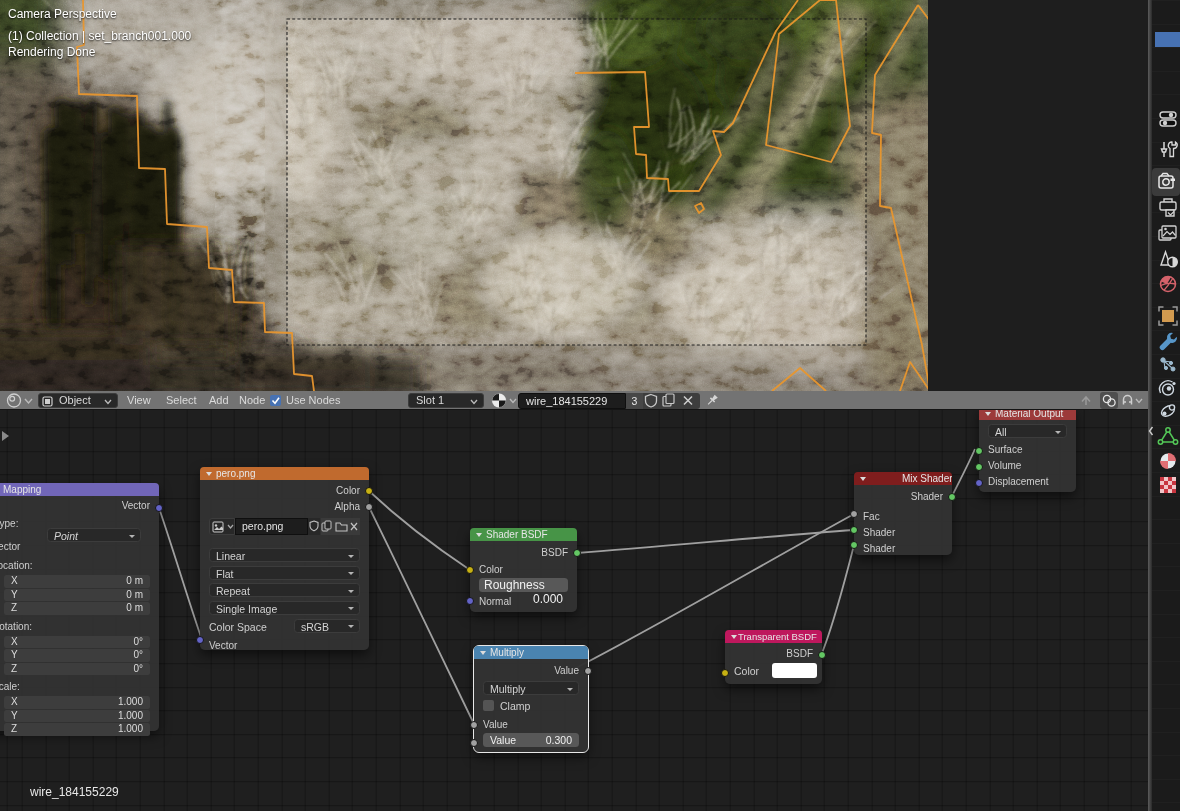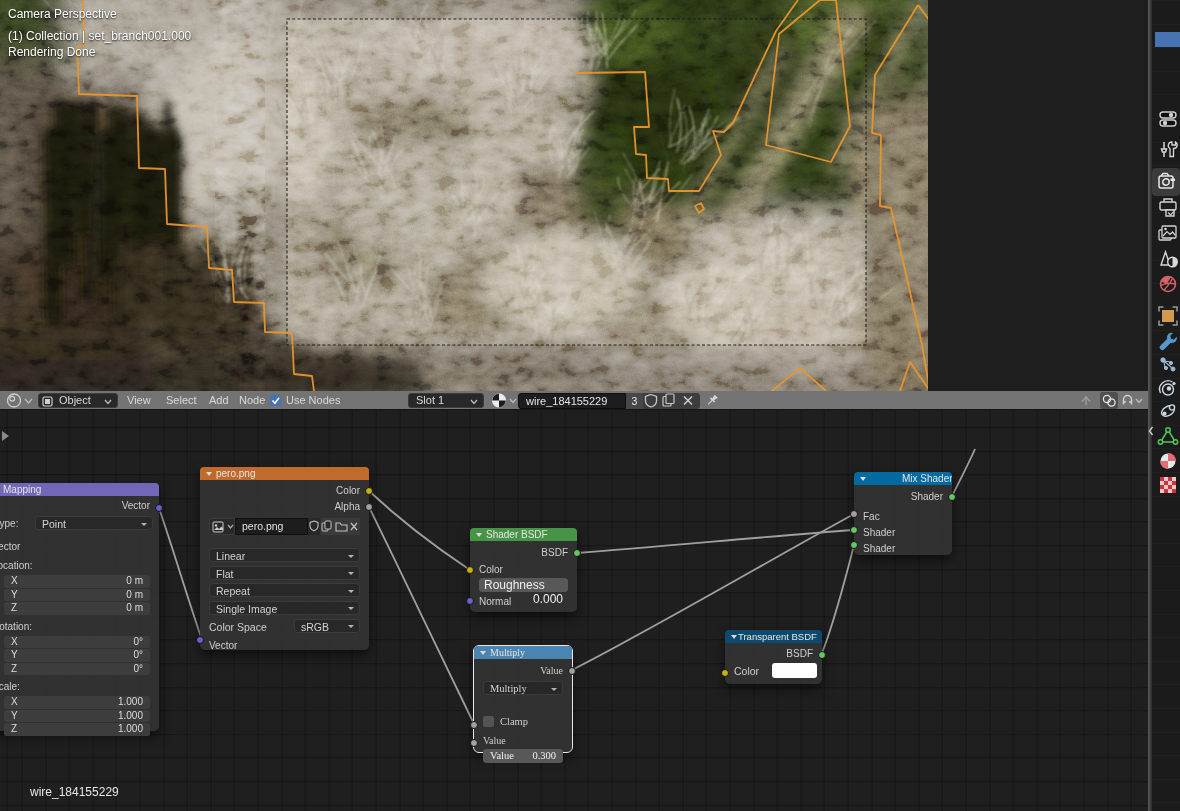--- a/index.html
+++ b/index.html
@@ -1106,21 +1106,21 @@
     <path d="M952 86 C960 70 968 55 975 39"></path>
   </g>
 </svg>
 
 <div class="node" style="left:-13px;top:73px;width:172px;height:248px;">
   <div class="nhead" style="background:#7166b8;">Mapping</div>
   <div class="row rowR" style="margin-top:3px;">Vector</div>
   <div class="sock" style="background:#6363c7;right:-4px;top:21px;"></div>
   <div style="position:relative;height:17px;margin-top:4px;">
         <span style="position:absolute;left:7px;top:2px;font-size:10px;">Type:</span>
-    <div class="drop" style="position:absolute;left:48px;right:6px;top:0;margin:0;">Point</div>
+    <div class="drop" style="position:absolute;left:48px;right:6px;top:0;margin:12px;font-style:italic;">Point</div>
       </div>
   <div class="row" style="margin-top:7px;padding-left:5px;">Vector</div>
   <div class="row" style="margin-top:6px;padding-left:5px;">Location:</div>
   <div class="vfield" style="margin-top:3px;">X<span class="fv">0 m</span></div>
   <div class="vfield">Y<span class="fv">0 m</span></div>
   <div class="vfield">Z<span class="fv">0 m</span></div>
   <div class="row" style="margin-top:5px;padding-left:5px;">Rotation:</div>
   <div class="vfield" style="margin-top:3px;">X<span class="fv">0°</span></div>
   <div class="vfield">Y<span class="fv">0°</span></div>
   <div class="vfield">Z<span class="fv">0°</span></div>
@@ -1172,58 +1172,68 @@
   <div class="nhead" style="background:#479447;">Shader BSDF</div>
   <div class="row rowR" style="margin-top:5px;">BSDF</div>
   <div class="sock" style="background:#63c763;right:-4px;top:21px;"></div>
   <div class="row" style="margin-top:4px;">Color</div>
   <div class="sock" style="background:#c7b113;left:-4px;top:38px;"></div>
   <div class="field" style="margin-top:2px;font-size:12px;padding:0 5px;">Roughness<span class="fv">0.000</span></div>
   <div class="row" style="margin-top:2px;">Normal</div>
   <div class="sock" style="background:#6363c7;left:-4px;top:69px;"></div>
 </div>
 
-<div class="node" style="left:474px;top:236px;width:98px;height:106px;outline:1.5px solid #e8e8e8;font-family:Liberation Serif, serif;">
+<div class="node" style="left:474px;top:236px;width:114px;height:106px;outline:1.5px solid #e8e8e8;">
   <div class="nhead" style="background:#4a84b0;">Multiply</div>
   <div class="row rowR" style="margin-top:5px;">Value</div>
   <div class="sock" style="background:#a1a1a1;right:-4px;top:21px;"></div>
   <div class="drop" style="margin-top:4px;">Multiply</div>
-  <div style="position:relative;height:14px;margin:20px 9px 0;padding-left:28px;">
+  <div style="position:relative;height:14px;margin:4px 9px 0;padding-left:28px;">
     <div style="position:absolute;left:0;top:1px;width:11px;height:11px;background:#545454;border-radius:2px;"></div>
     <span style="position:absolute;left:17px;top:1px;font-size:10.5px;">Clamp</span>
   </div>
   <div class="row" style="margin-top:5px;">Value</div>
   <div class="sock" style="background:#a1a1a1;left:-4px;top:75px;"></div>
   <div class="field" style="margin-top:2px;background:#585858;">Value<span class="fv">0.300</span></div>
   <div class="sock" style="background:#a1a1a1;left:-4px;top:93px;"></div>
 </div>
 
 <div class="node" style="left:725px;top:220px;width:97px;height:54px;">
-  <div class="nhead" style="background:#0c4a6e;padding-left:13px;font-size:9.5px;">Transparent BSDF</div>
+  <div class="nhead" style="background:#be185d;padding-left:13px;font-size:9.5px;">Transparent BSDF</div>
   <div class="row rowR" style="margin-top:4px;">BSDF</div>
   <div class="sock" style="background:#63c763;right:-4px;top:21px;"></div>
   <div style="position:relative;height:16px;margin:3px 0 0;">
     <span style="position:absolute;left:9px;top:2px;font-size:10.5px;">Color</span>
     <div style="position:absolute;left:47px;right:5px;top:0;height:15px;background:#fff;border-radius:3px;"></div>
   </div>
   <div class="sock" style="background:#c7b113;left:-4px;top:39px;"></div>
 </div>
 
 <div class="node" style="left:854px;top:62px;width:98px;height:83px;">
-  <div class="nhead" style="background:#0369a1;padding-left:48px;">Mix Shader</div>
+  <div class="nhead" style="background:#7f1d1d;padding-left:48px;">Mix Shader</div>
   <div class="row rowR" style="margin-top:5px;">Shader</div>
   <div class="sock" style="background:#63c763;right:-4px;top:21px;"></div>
   <div class="row" style="margin-top:7px;">Fac</div>
   <div class="sock" style="background:#a1a1a1;left:-4px;top:38px;"></div>
   <div class="row" style="margin-top:3px;">Shader</div>
   <div class="sock" style="background:#63c763;left:-4px;top:54px;"></div>
   <div class="row" style="margin-top:3px;">Shader</div>
   <div class="sock" style="background:#63c763;left:-4px;top:69px;"></div>
 </div>
 
+<div class="node" style="left:979px;top:-3px;width:97px;height:85px;border-radius:0 0 5px 5px;">
+  <div class="nhead" style="background:#9c3a3a;border-radius:0;">Material Output</div>
+  <div class="drop" style="margin-top:4px;">All</div>
+  <div class="row" style="margin-top:5px;">Surface</div>
+  <div class="sock" style="background:#63c763;left:-4px;top:40px;"></div>
+  <div class="row" style="margin-top:3px;">Volume</div>
+  <div class="sock" style="background:#63c763;left:-4px;top:56px;"></div>
+  <div class="row" style="margin-top:3px;">Displacement</div>
+  <div class="sock" style="background:#6363c7;left:-4px;top:72px;"></div>
+</div>
 
 <div class="abs" style="left:30px;top:375px;color:#e8e8e8;font-size:12px;">wire_184155229</div>
 <svg width="12" height="14" style="position:absolute;left:0;top:19px">
       <path d="M2 2 l7 5 l-7 5 z" fill="#8a8a8a"></path>
     </svg>
 </div>
 
 <div class="abs" id="props">
   <div class="abs" style="left:0;top:0;width:4px;height:811px;background:linear-gradient(to right,#5c5c5c,#2a2a2a);"></div>
   <div class="abs" style="left:7px;top:32px;width:25px;height:15px;background:#4772b3;"></div>

